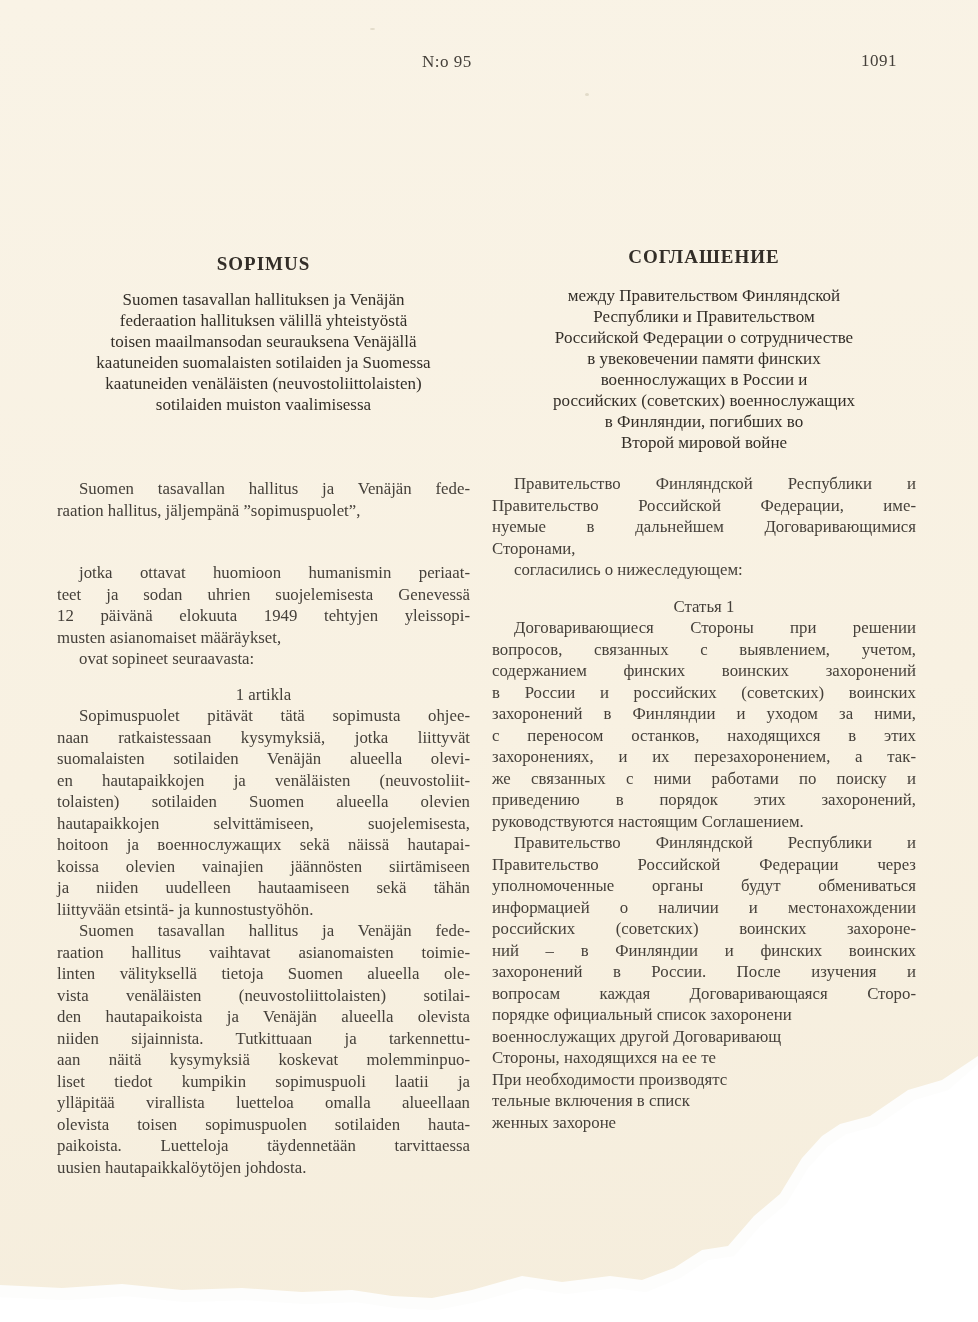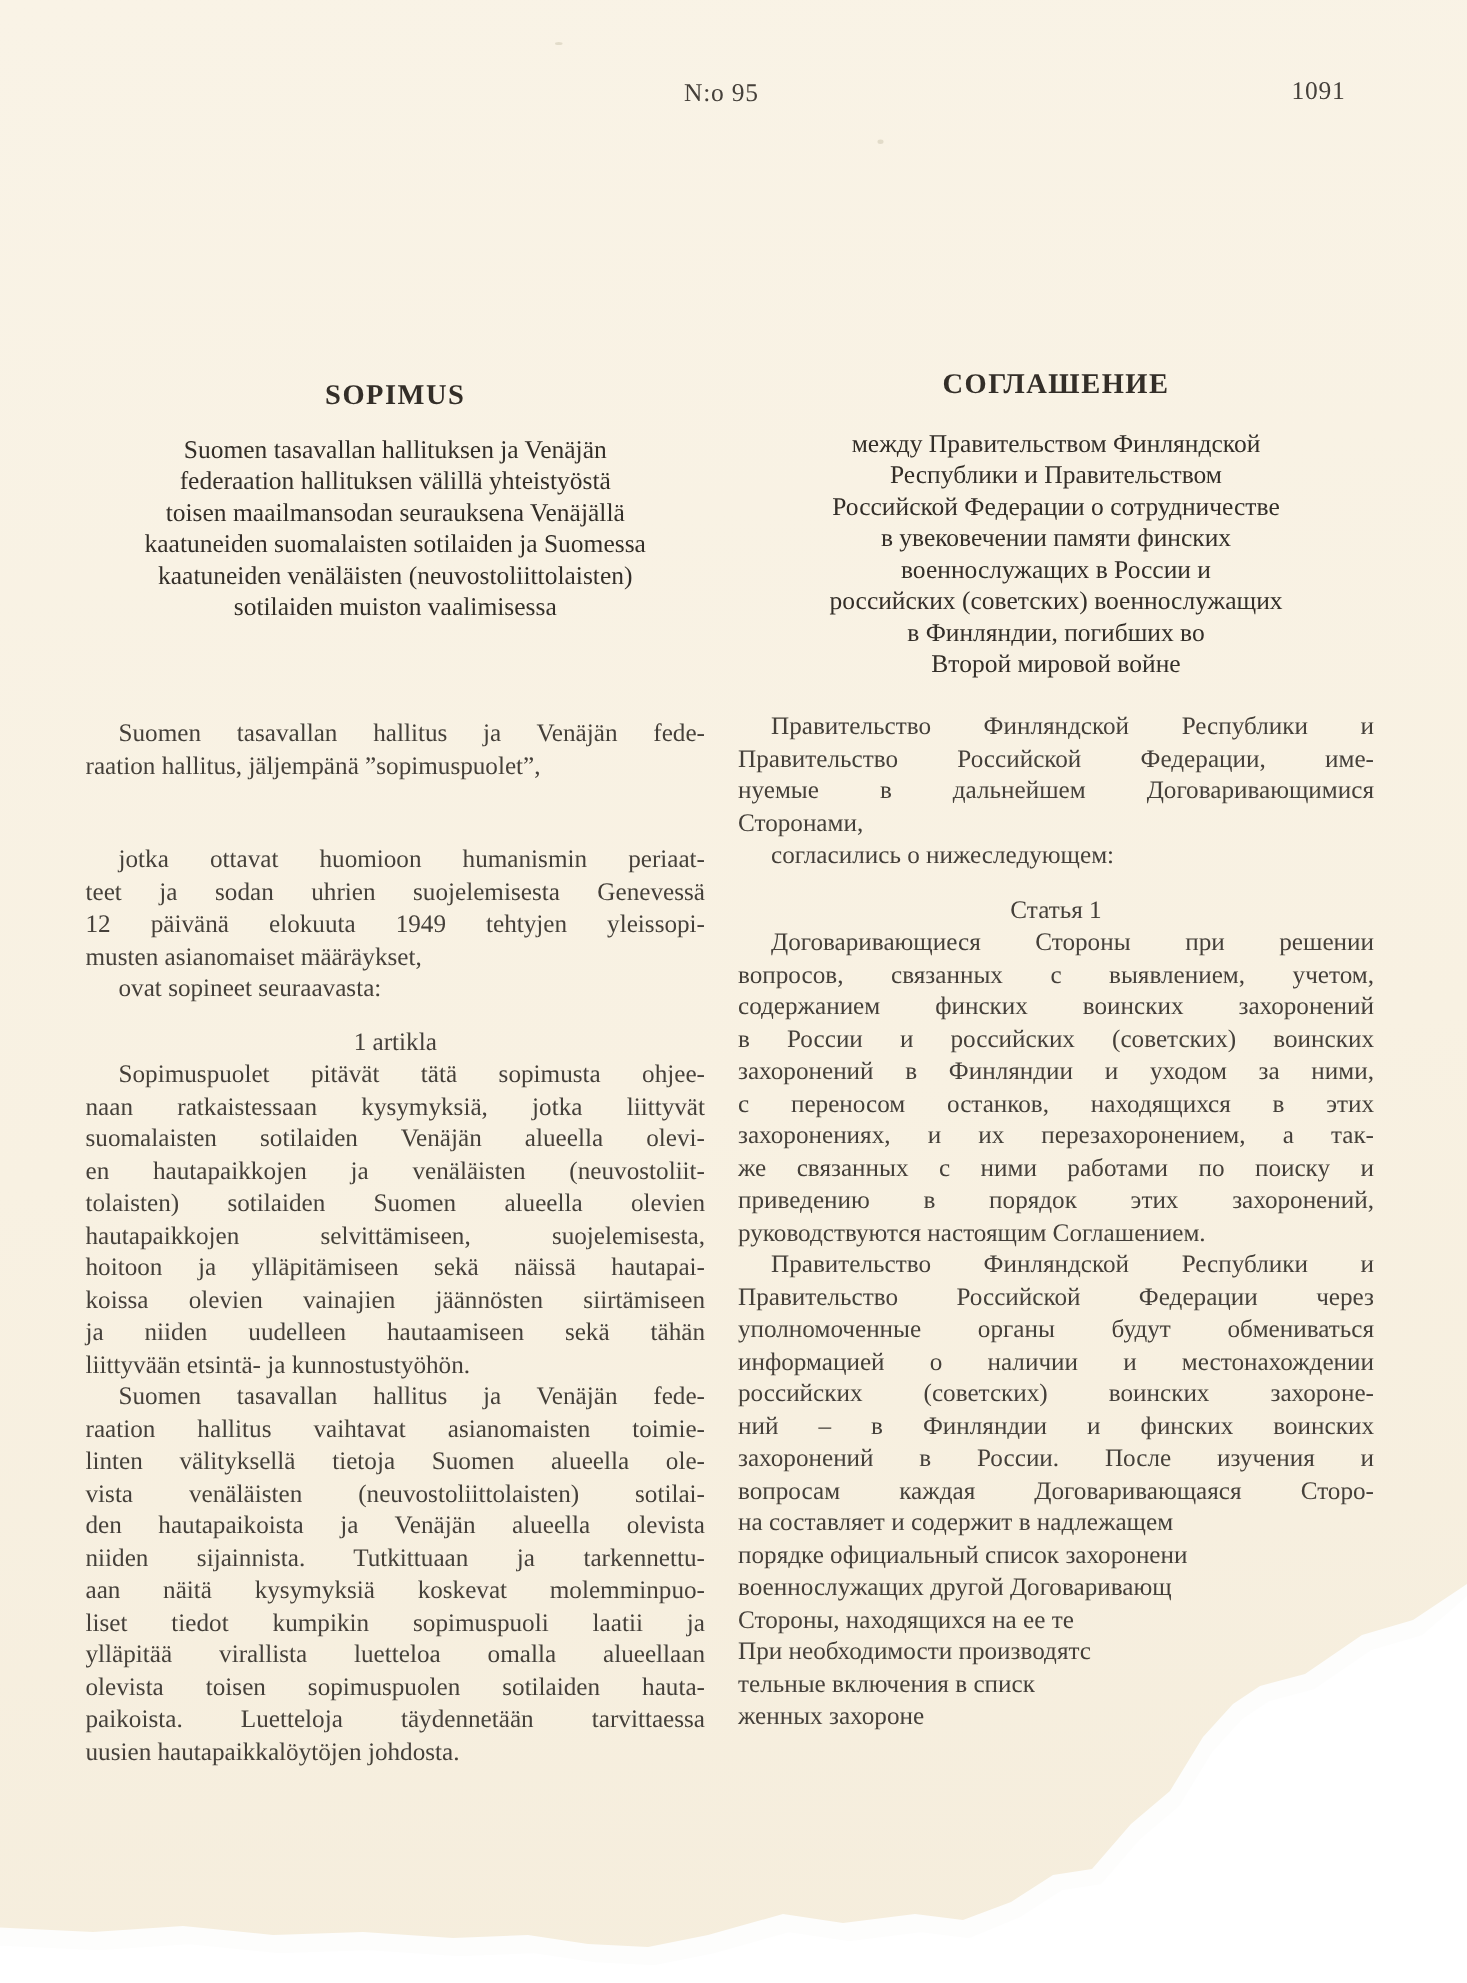--- a/index.html
+++ b/index.html
@@ -17,21 +17,21 @@
   }
   
   .paper{
     position:absolute;inset:0;
     background:linear-gradient(173deg,#f9f3e6 0%,#f8f1e2 55%,#f5eddc 100%);
     clip-path:polygon(0 0,978px 0,978px 1056px,942px 1080px,908px 1090px,870px 1116px,840px 1124px,822px 1136px,802px 1158px,780px 1194px,754px 1216px,728px 1246px,702px 1250px,674px 1268px,642px 1280px,610px 1276px,562px 1282px,522px 1276px,472px 1290px,432px 1298px,392px 1296px,352px 1290px,302px 1292px,242px 1288px,182px 1290px,122px 1284px,62px 1288px,0 1285px);
     color:#45403a;
   }
   .speck{position:absolute;border-radius:50%;background:#d9d1bd;opacity:.7;}
   .hdr{position:absolute;top:0;left:0;right:0;height:90px;}
-  .doc-number{position:absolute;left:456px;top:52px;font-size:17px;letter-spacing:.5px;}
+  .doc-number{position:absolute;left:422px;top:52px;font-size:17px;letter-spacing:.5px;}
   .page-number{position:absolute;left:861px;top:51px;font-size:17px;letter-spacing:.5px;}
   .col{position:absolute;top:0;font-size:16.8px;line-height:21.5px;}
   .col-left{left:57px;width:413px;}
   .col-right{left:492px;width:424px;}
   .doc-heading{
     font-weight:bold;text-align:center;font-size:19px;line-height:22px;
     letter-spacing:1px;color:#332e28;margin:0;
   }
   .title-block{font-weight:normal;text-align:center;font-size:17px;line-height:21px;color:#332e28;}
   .title-block .pline{text-align:center;}
@@ -82,21 +82,21 @@
           <div class="pline lastline">ovat sopineet seuraavasta:</div>
         </div>
       <h2 class="article-heading" style="margin-top:14px;">1 artikla</h2>
       <div class="para">
           <div class="pline">Sopimuspuolet pitävät tätä sopimusta ohjee-</div>
           <div class="pline">naan ratkaistessaan kysymyksiä, jotka liittyvät</div>
           <div class="pline">suomalaisten sotilaiden Venäjän alueella olevi-</div>
           <div class="pline">en hautapaikkojen ja venäläisten (neuvostoliit-</div>
           <div class="pline">tolaisten) sotilaiden Suomen alueella olevien</div>
           <div class="pline">hautapaikkojen selvittämiseen, suojelemisesta,</div>
-          <div class="pline">hoitoon ja ylläpitämiseen sekä näissä hautapai-</div>
+          <div class="pline">hoitoon ja военнослужащих sekä näissä hautapai-</div>
           <div class="pline">koissa olevien vainajien jäännösten siirtämiseen</div>
           <div class="pline">ja niiden uudelleen hautaamiseen sekä tähän</div>
           <div class="pline lastline">liittyvään etsintä- ja kunnostustyöhön.</div>
         </div>
       <div class="para">
           <div class="pline">Suomen tasavallan hallitus ja Venäjän fede-</div>
           <div class="pline">raation hallitus vaihtavat asianomaisten toimie-</div>
           <div class="pline">linten välityksellä tietoja Suomen alueella ole-</div>
           <div class="pline">vista venäläisten (neuvostoliittolaisten) sotilai-</div>
           <div class="pline">den hautapaikoista ja Venäjän alueella olevista</div>
@@ -146,21 +146,20 @@
         </div>
       <div class="para">
           <div class="pline">Правительство Финляндской Республики и</div>
           <div class="pline">Правительство Российской Федерации через</div>
           <div class="pline">уполномоченные органы будут обмениваться</div>
           <div class="pline">информацией о наличии и местонахождении</div>
           <div class="pline">российских (советских) воинских захороне-</div>
           <div class="pline">ний – в Финляндии и финских воинских</div>
           <div class="pline">захоронений в России. После изучения и</div>
           <div class="pline">вопросам каждая Договаривающаяся Сторо-</div>
-          <div class="pline lastline">на составляет и содержит в надлежащем</div>
         </div>
       <div class="para torn noindent">
           <div class="pline">порядке официальный список захоронени</div>
           <div class="pline">военнослужащих другой Договаривающ</div>
           <div class="pline">Стороны, находящихся на ее те</div>
           <div class="pline">При необходимости производятс</div>
           <div class="pline">тельные включения в списк</div>
           <div class="pline lastline">женных захороне</div>
         </div>
     </div>

